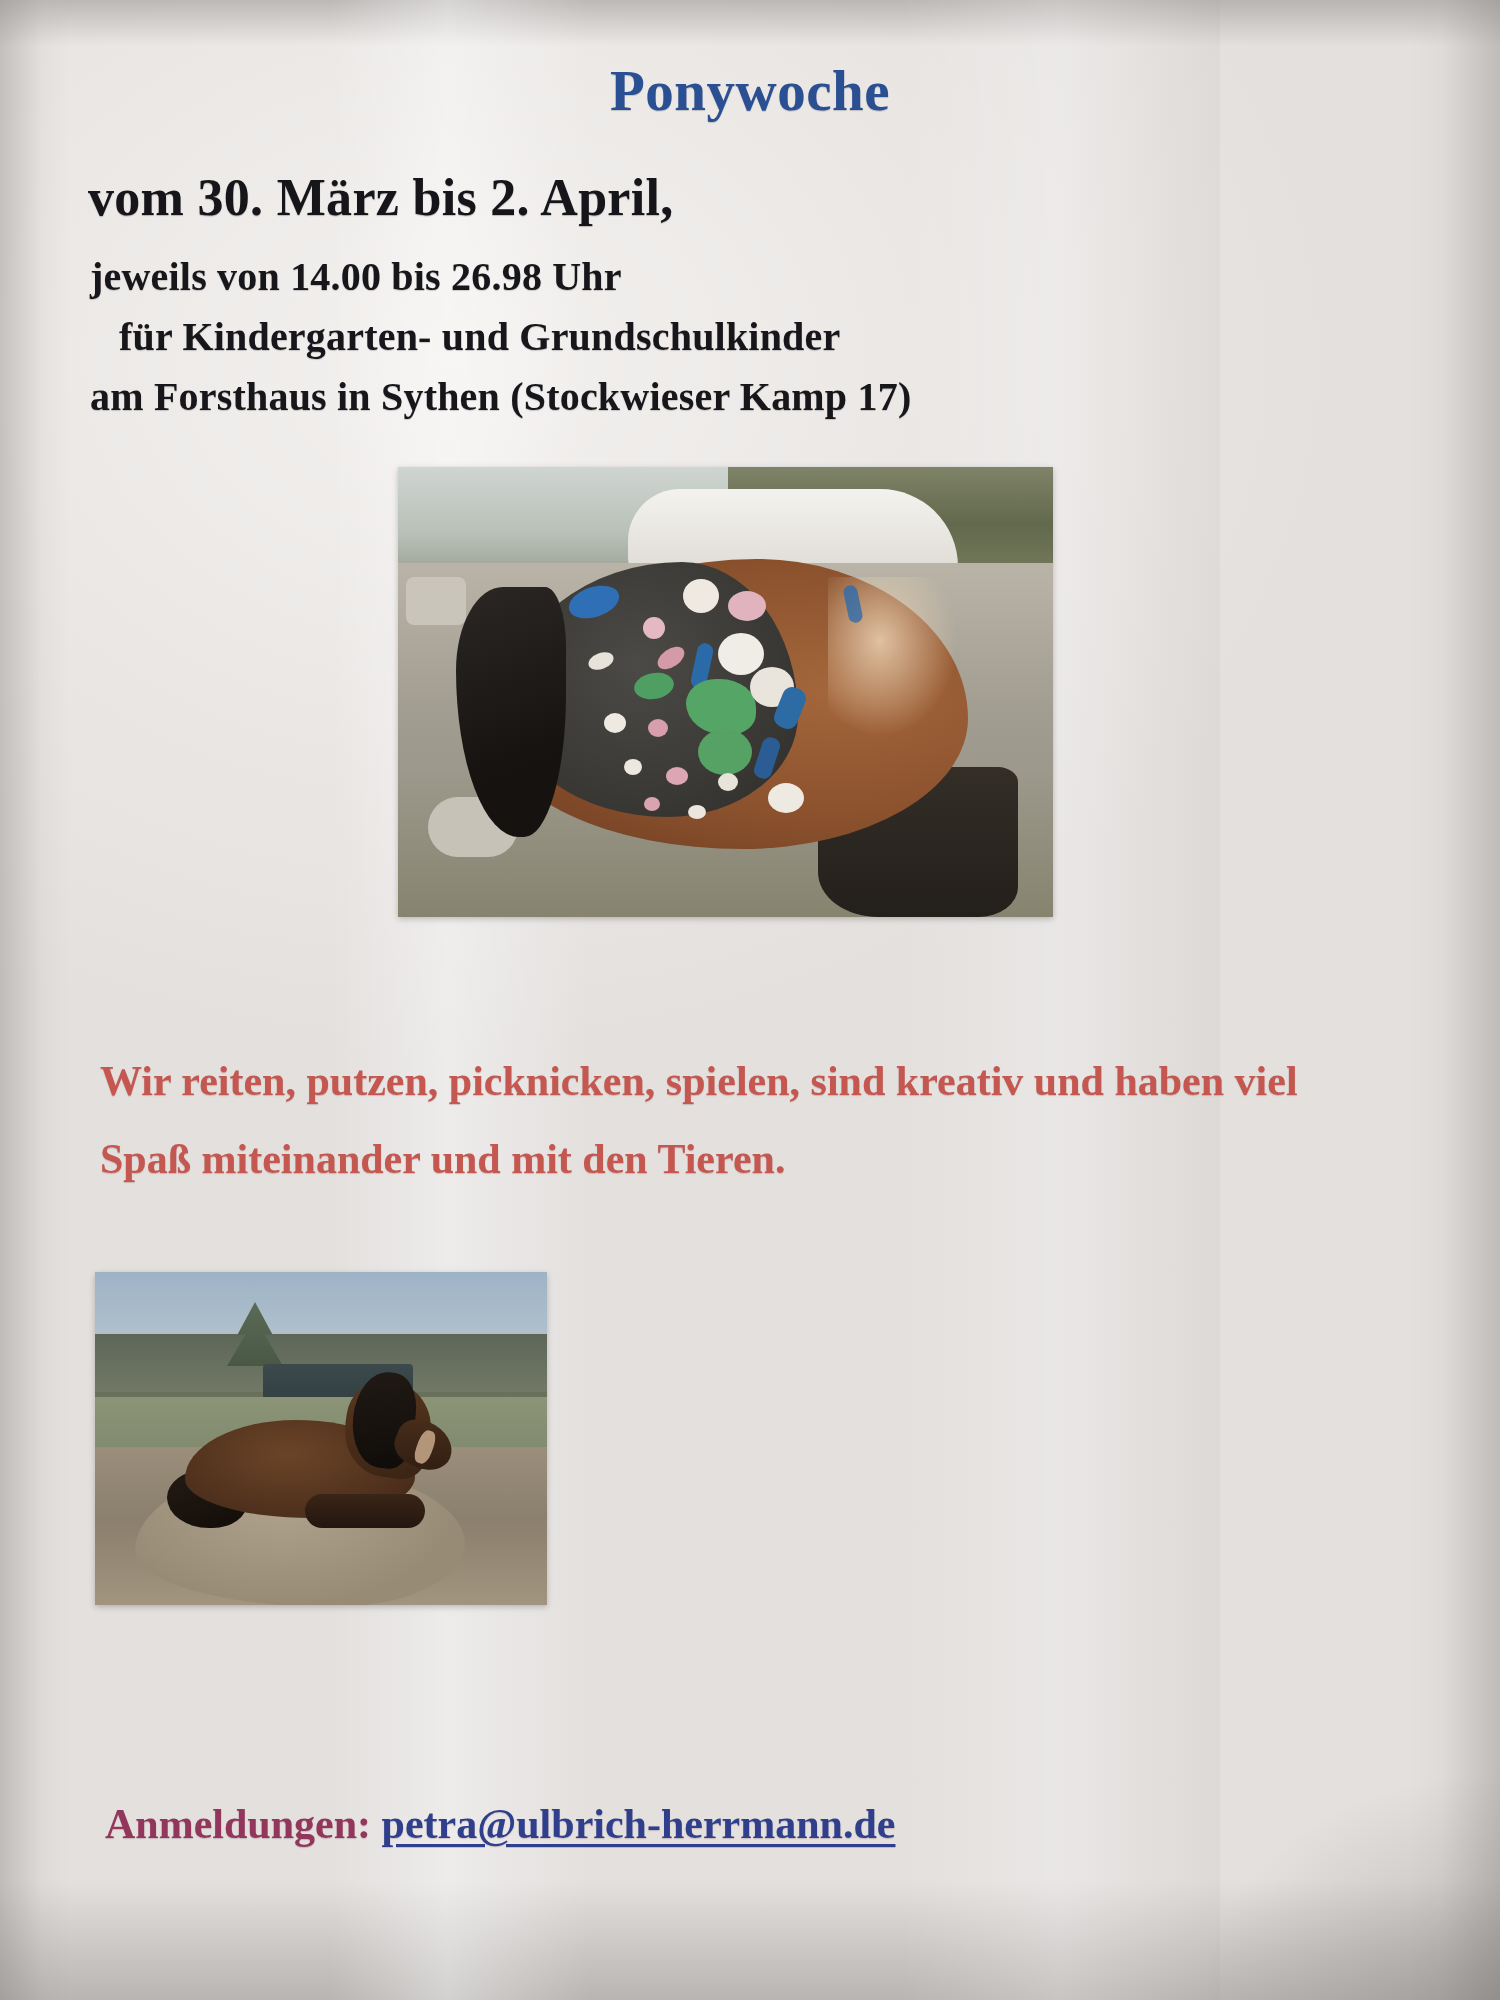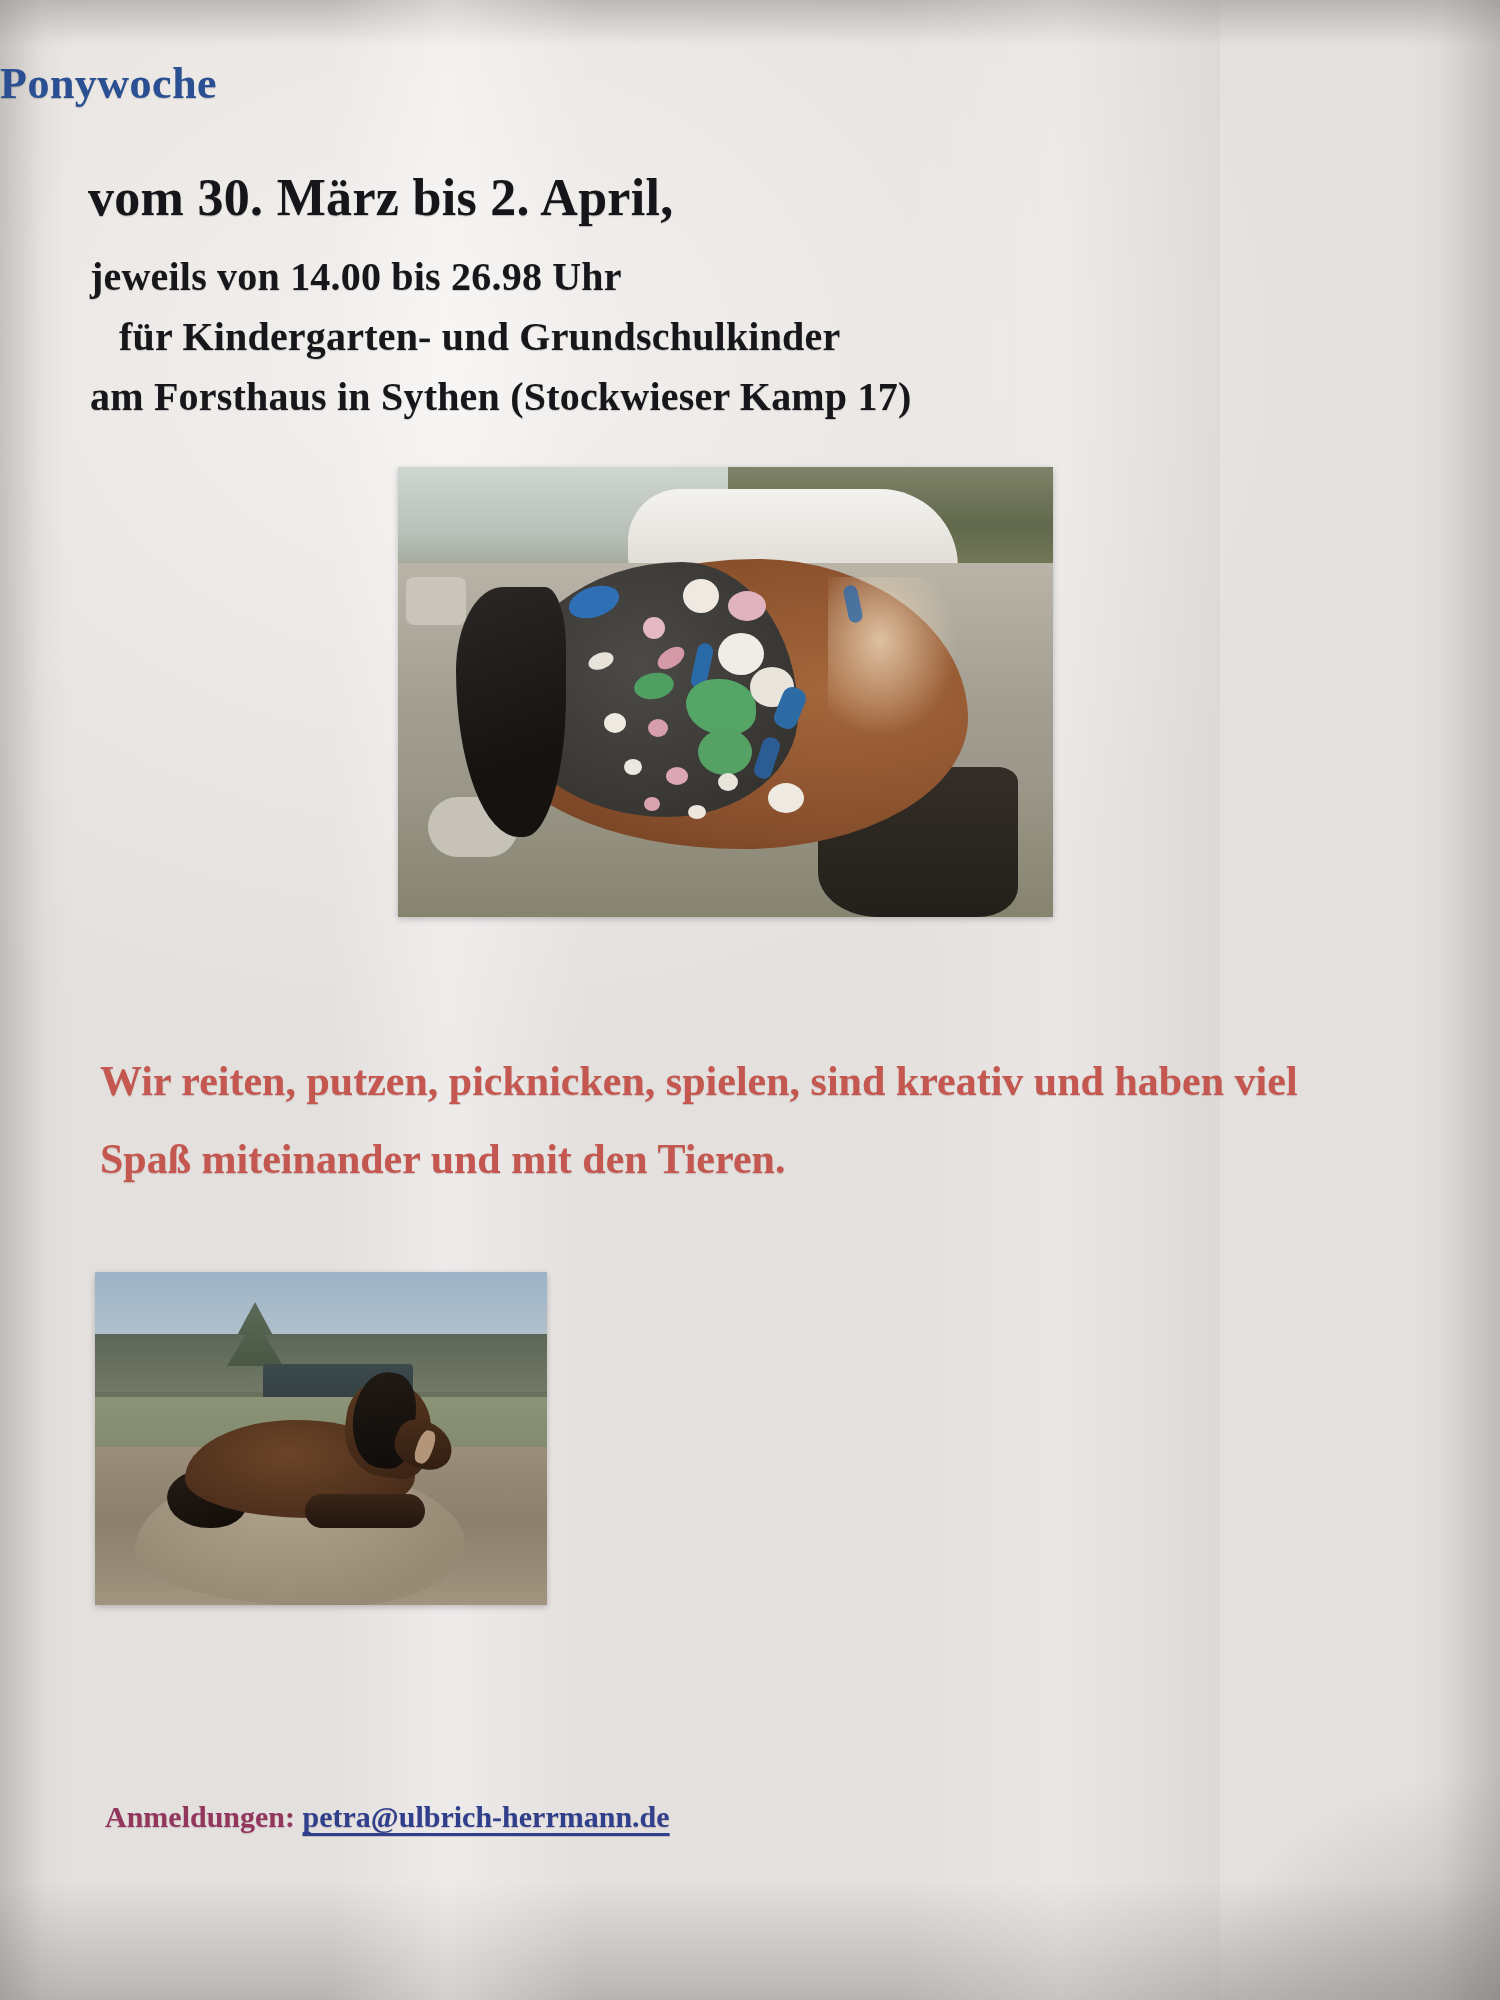--- a/index.html
+++ b/index.html
@@ -58,24 +58,24 @@
     right: 0; bottom: 0; width: 300px; height: 230px;
     background: radial-gradient(ellipse at 100% 100%, rgba(120,116,113,0.38) 0%, rgba(255,255,255,0) 70%);
   }
 
   
   .title {
     position: absolute;
     top: 58px;
     left: 0;
     width: 1500px;
-    text-align: left;
-    font-family: "Liberation Serif", serif;
-    font-weight: bold;
-    font-size: 44px;
+    text-align: center;
+    font-family: "Liberation Serif", serif;
+    font-weight: bold;
+    font-size: 57px;
     letter-spacing: 0.5px;
     color: #2a4f92;
     text-shadow: 0 1px 1px rgba(0,0,0,0.18);
   }
 
   .headline {
     position: absolute;
     top: 168px;
     left: 88px;
     font-family: "Liberation Serif", serif;
@@ -111,21 +111,21 @@
     color: #c4574f;
     text-shadow: 0 1px 1px rgba(120,60,55,0.25);
   }
   .redtext.rt { top: 1042px; }
 
   .contact {
     position: absolute;
     left: 105px;
     font-family: "Liberation Serif", serif;
     font-weight: bold;
-    font-size: 30px;
+    font-size: 42px;
     color: #93365c;
     text-shadow: 0 1px 1px rgba(100,40,70,0.22);
     white-space: nowrap;
   }
   .contact.c1 { top: 1800px; }
   .contact.c2 { top: 1872px; }
   .contact .email {
     color: #2f3f8c;
     text-decoration: underline;
     text-decoration-thickness: 3px;

